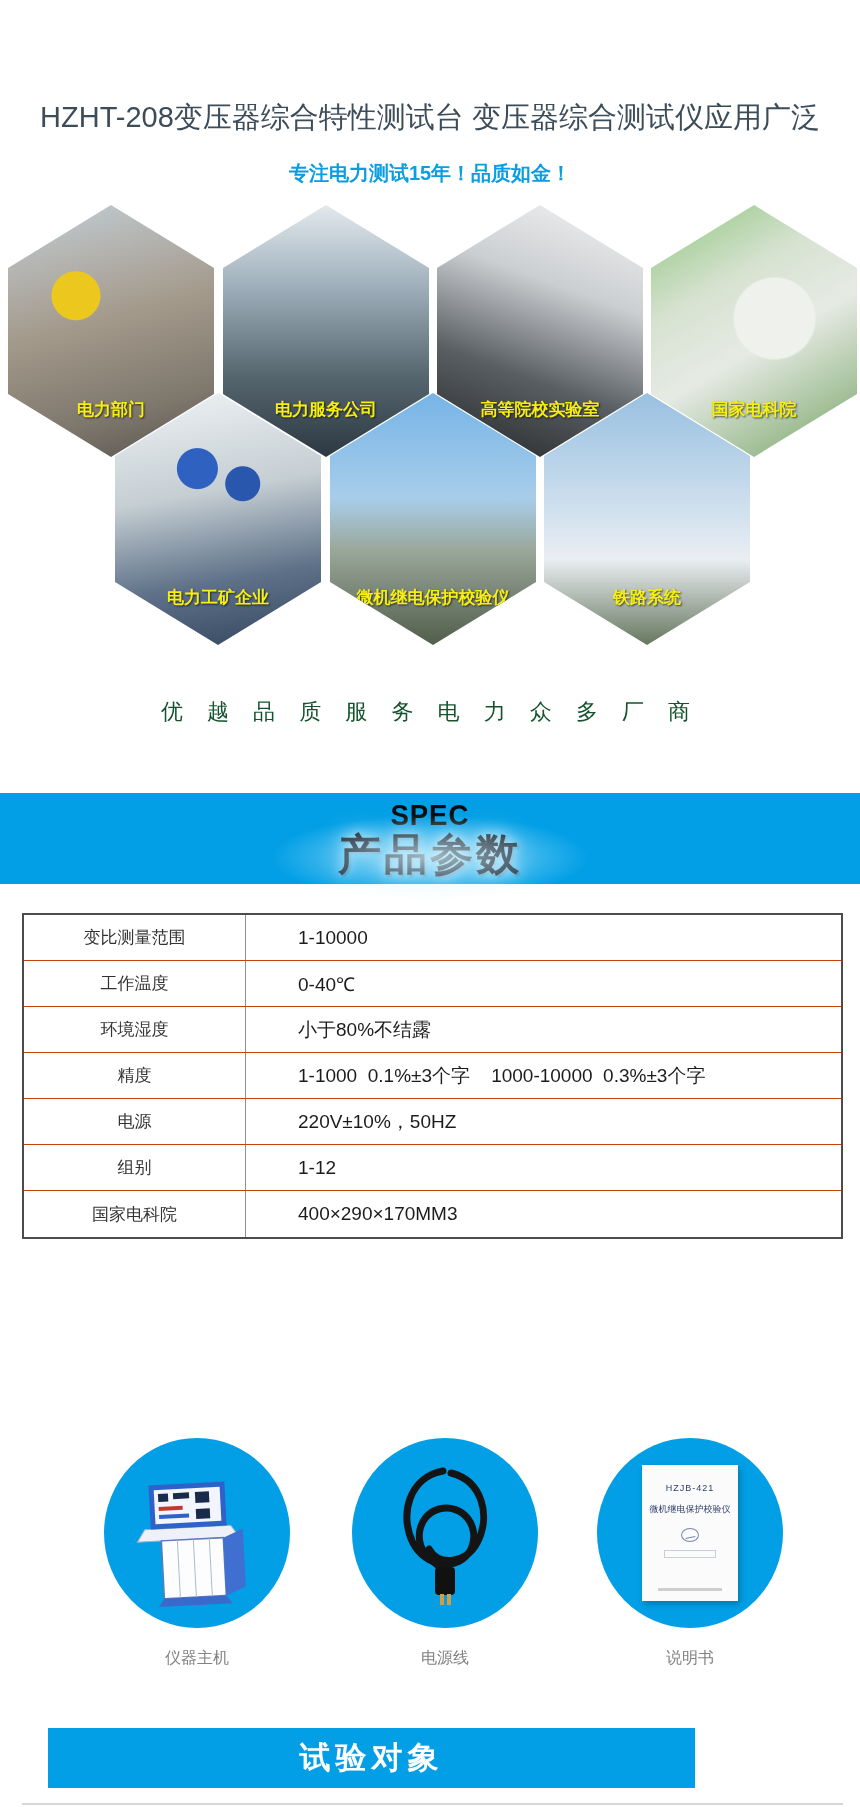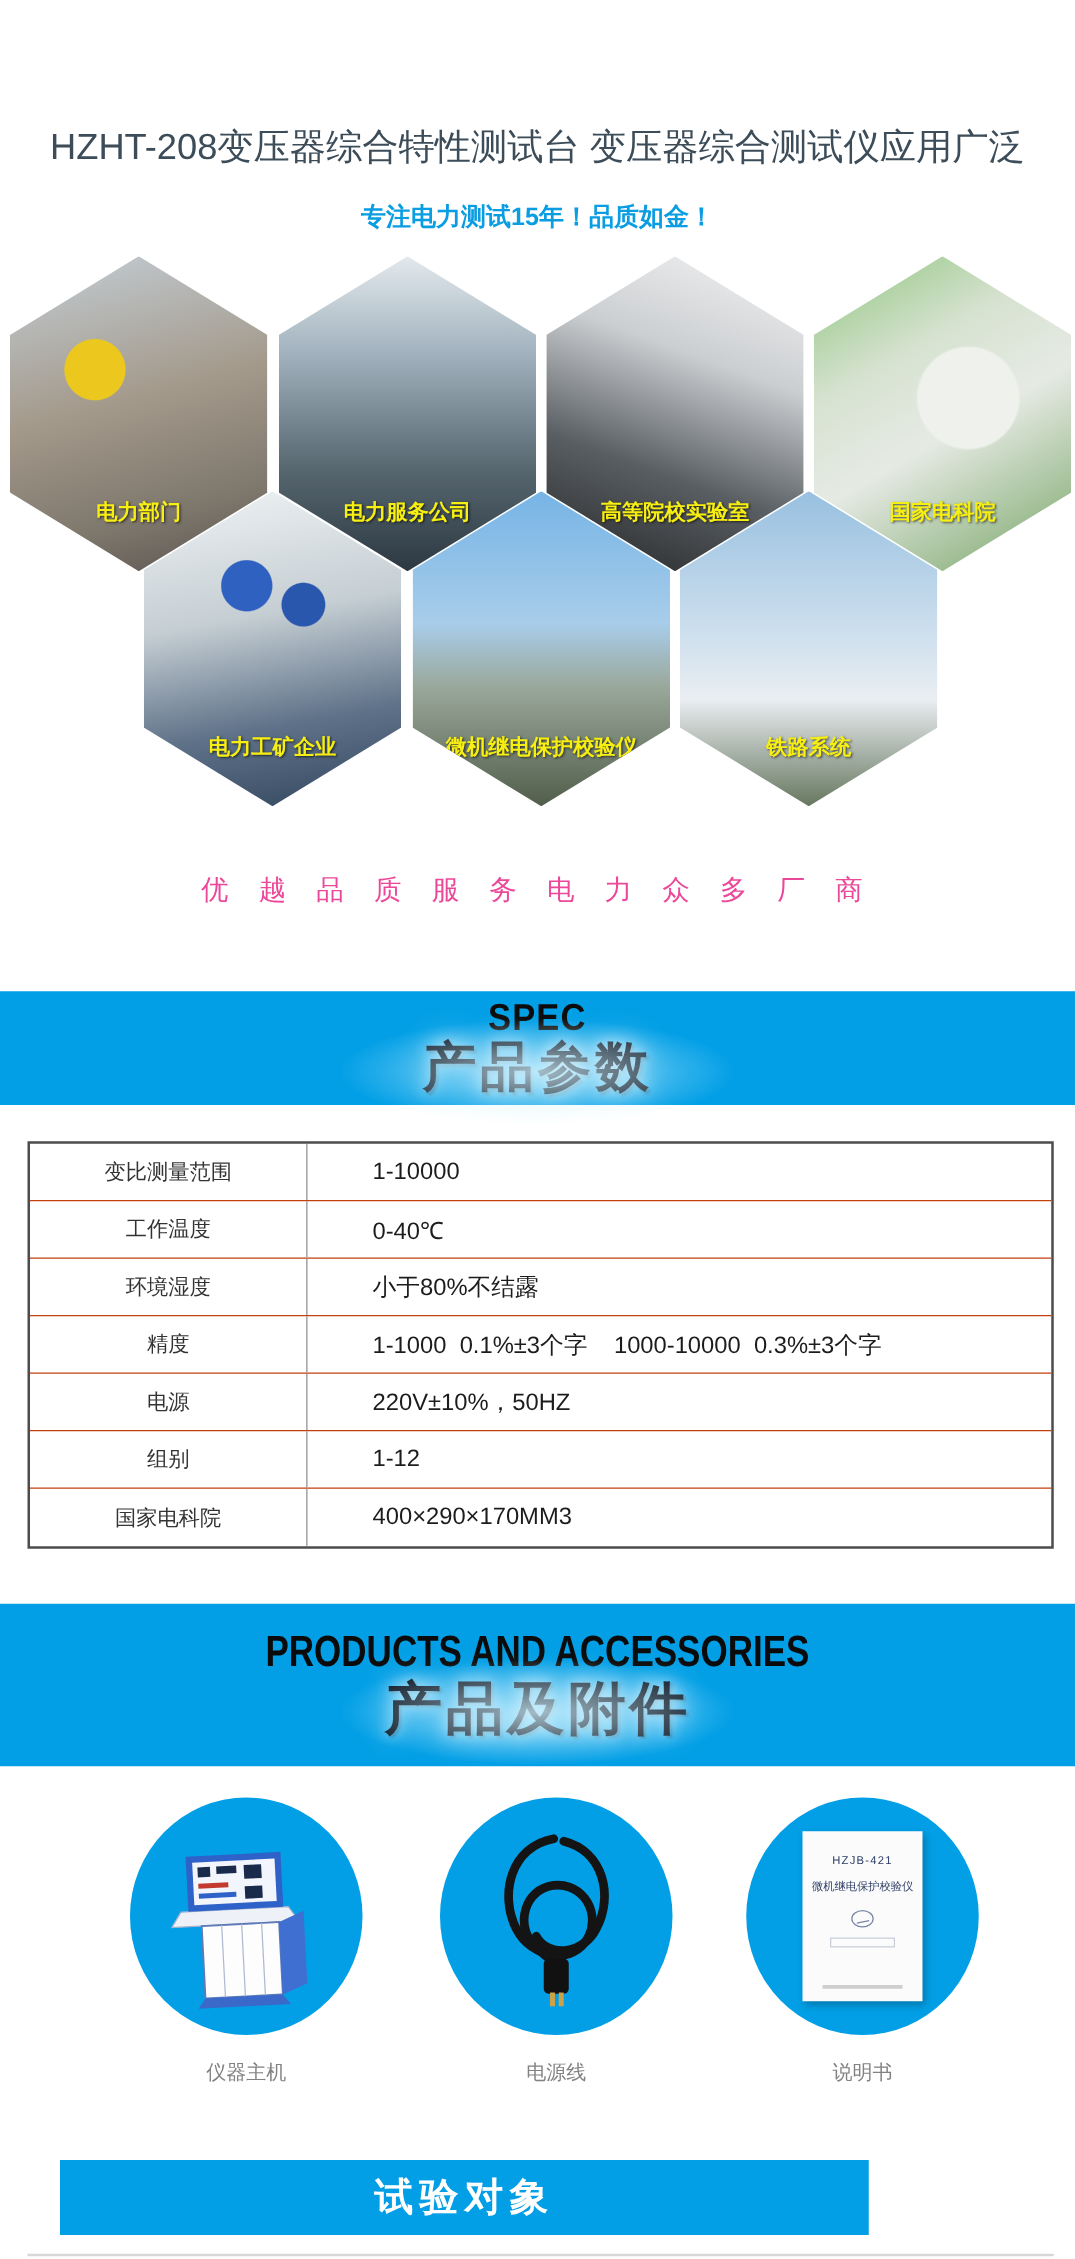--- a/index.html
+++ b/index.html
@@ -31,21 +31,21 @@
   .hex5 { left:115px; top:393px; background:
           radial-gradient(circle at 40% 30%, #2f62c0 0 20px, rgba(0,0,0,0) 21px),
           radial-gradient(circle at 62% 36%, #2a57ae 0 17px, rgba(0,0,0,0) 18px),
           linear-gradient(170deg,#eff3f5 0%,#c5ced3 40%,#5e7188 72%,#32465e 100%); }
   .hex6 { left:330px; top:393px; background:
           linear-gradient(180deg,#76b4e6 0%,#a8cdea 42%,#9aa89b 62%,#525e4b 100%); }
   .hex7 { left:544px; top:393px; background:
           linear-gradient(180deg,#98c0e0 0%,#cfe0ee 46%,#eaeef2 66%,#66775f 100%); }
 
   .slogan { position:absolute; top:697px; left:0; width:860px; text-align:center;
-            font-size:22px; color:#ec4899; letter-spacing:9px; }
+            font-size:22px; color:#14532d; letter-spacing:9px; }
 
   
   .banner { position:absolute; left:0; width:860px; background:#029fe6;
             display:flex; flex-direction:column; align-items:center; justify-content:center; }
   .banner-spec { top:793px; height:91px; }
   .banner-products { top:1283px; height:130px; }
   .banner-en { font-weight:bold; color:#0b0b0b; line-height:1.05; }
   .spec-en { font-size:30px; letter-spacing:1px; transform:scaleX(.92); }
   .products-en { font-size:35px; transform:scaleX(.8); letter-spacing:0; }
   .cn-glow { position:relative; font-weight:bold; color:#0c1624; line-height:1.1;
@@ -161,27 +161,20 @@
     <div class="spec-row">
       <div class="spec-key">组别</div>
       <div class="spec-value">1-12</div>
     </div>
     <div class="spec-row">
       <div class="spec-key">国家电科院</div>
       <div class="spec-value">400×290×170MM3</div>
     </div>
   </div>
 
-  <div class="banner banner-products">
-    <div class="banner-en products-en">PRODUCTS AND ACCESSORIES</div>
-    <div class="cn-glow products-cn">
-      <span class="glow-halo"></span>
-      <span>产品及附件</span>
-    </div>
-  </div>
 
   <div class="acc-circle acc-c1">
     <svg width="160" height="160" viewBox="0 0 160 160">
       <g transform="rotate(-3 80 80)">
         <polygon points="28,74 114,74 122,86 20,86" fill="#eef2f8" stroke="#9fb0d0" stroke-width="1"></polygon>
         <rect x="34" y="30" width="76" height="44" fill="#2f62c8"></rect>
         <rect x="39" y="35" width="66" height="34" fill="#f2f5fb"></rect>
         <rect x="43" y="39" width="10" height="8" fill="#1a2a4a"></rect>
         <rect x="58" y="39" width="16" height="6" fill="#1a2a4a"></rect>
         <rect x="80" y="39" width="14" height="11" fill="#1a2a4a"></rect>

